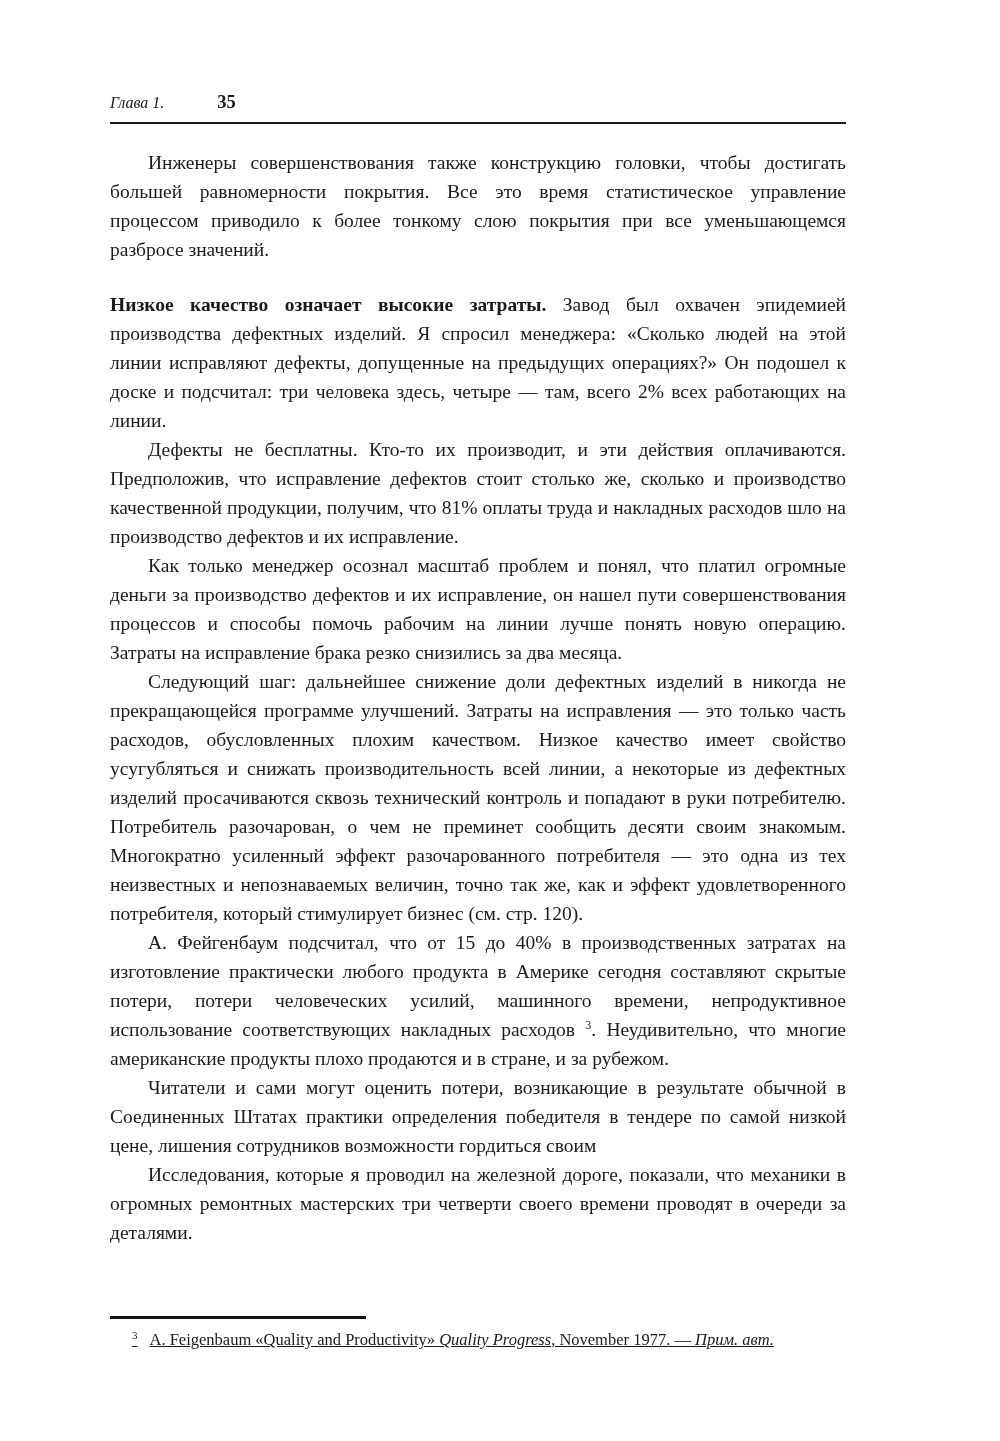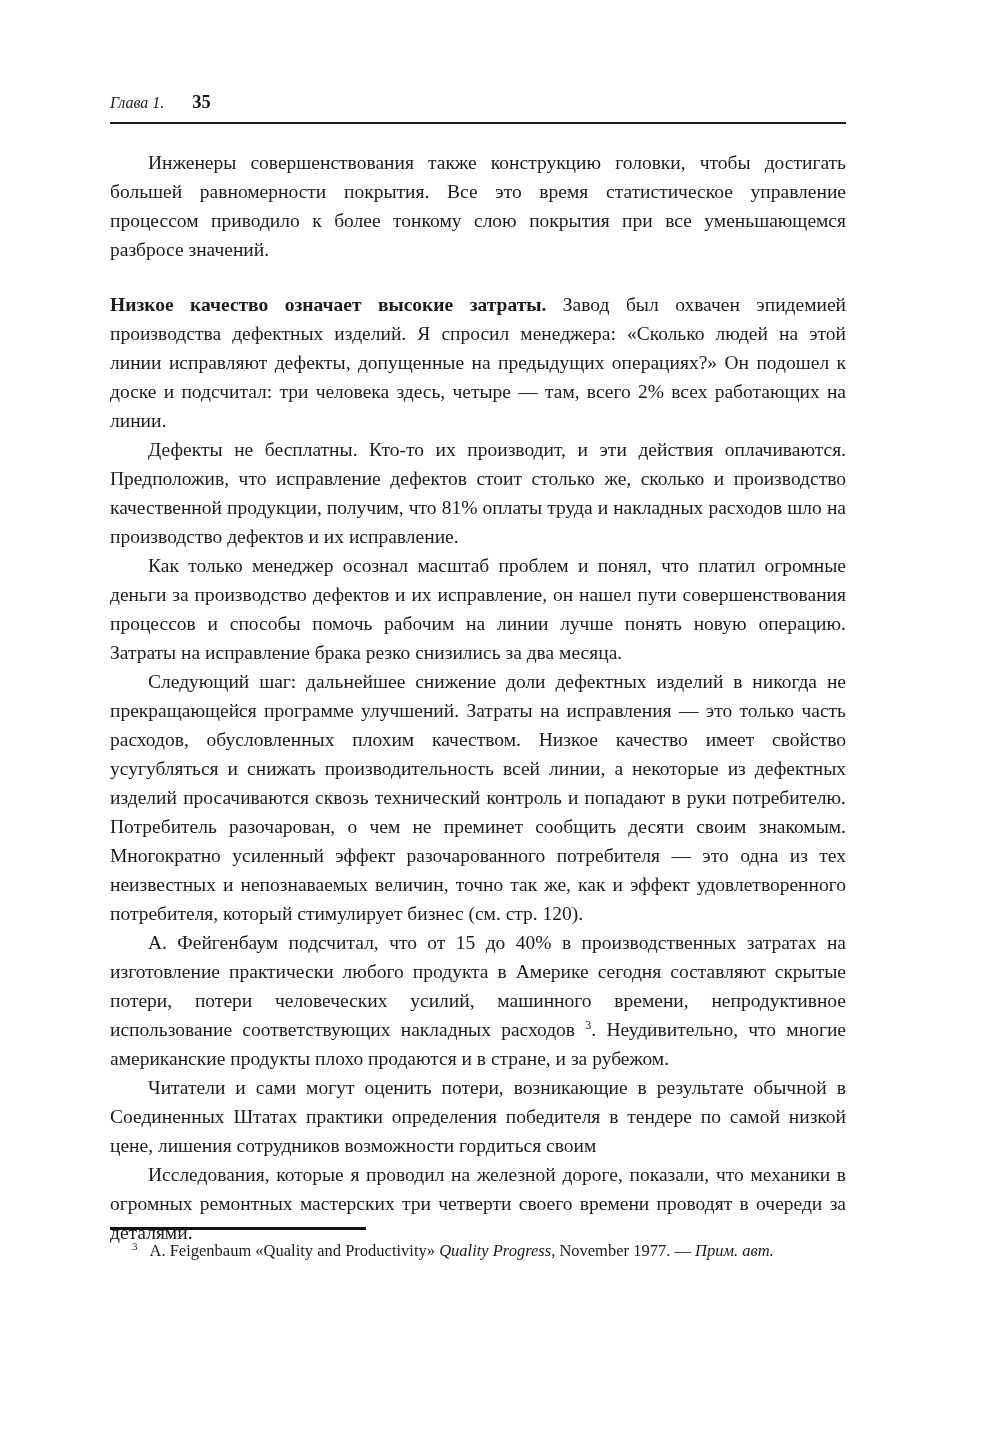--- a/index.html
+++ b/index.html
@@ -38,21 +38,21 @@
   }
   .head-title {
     flex: 1;
     font-size: 15.5px;
     white-space: nowrap;
     overflow: hidden;
   }
   .pagenum {
     font-weight: bold;
     font-size: 18.5px;
-    margin-left: 12px;
+    margin-left: 37px;
     text-align: right;
   }
   
   .body-text {
     font-size: 19.5px;
     line-height: 29px;
     text-align: justify;
   }
   .para {
     margin: 0;
@@ -72,21 +72,22 @@
   sup.fn-ref {
     font-size: 12px;
     line-height: 0;
     vertical-align: super;
   }
   
   .footnote {
     position: absolute;
     left: 110px;
     right: 110px;
-    top: 1227px;
+    top: 1316px;
+    text-decoration: underline;
   }
   .fn-rule {
     width: 256px;
     height: 0;
     border-top: 3px solid #111111;
     margin-bottom: 9px;
   }
   .fn-text {
     margin: 0;
     padding-left: 22px;

